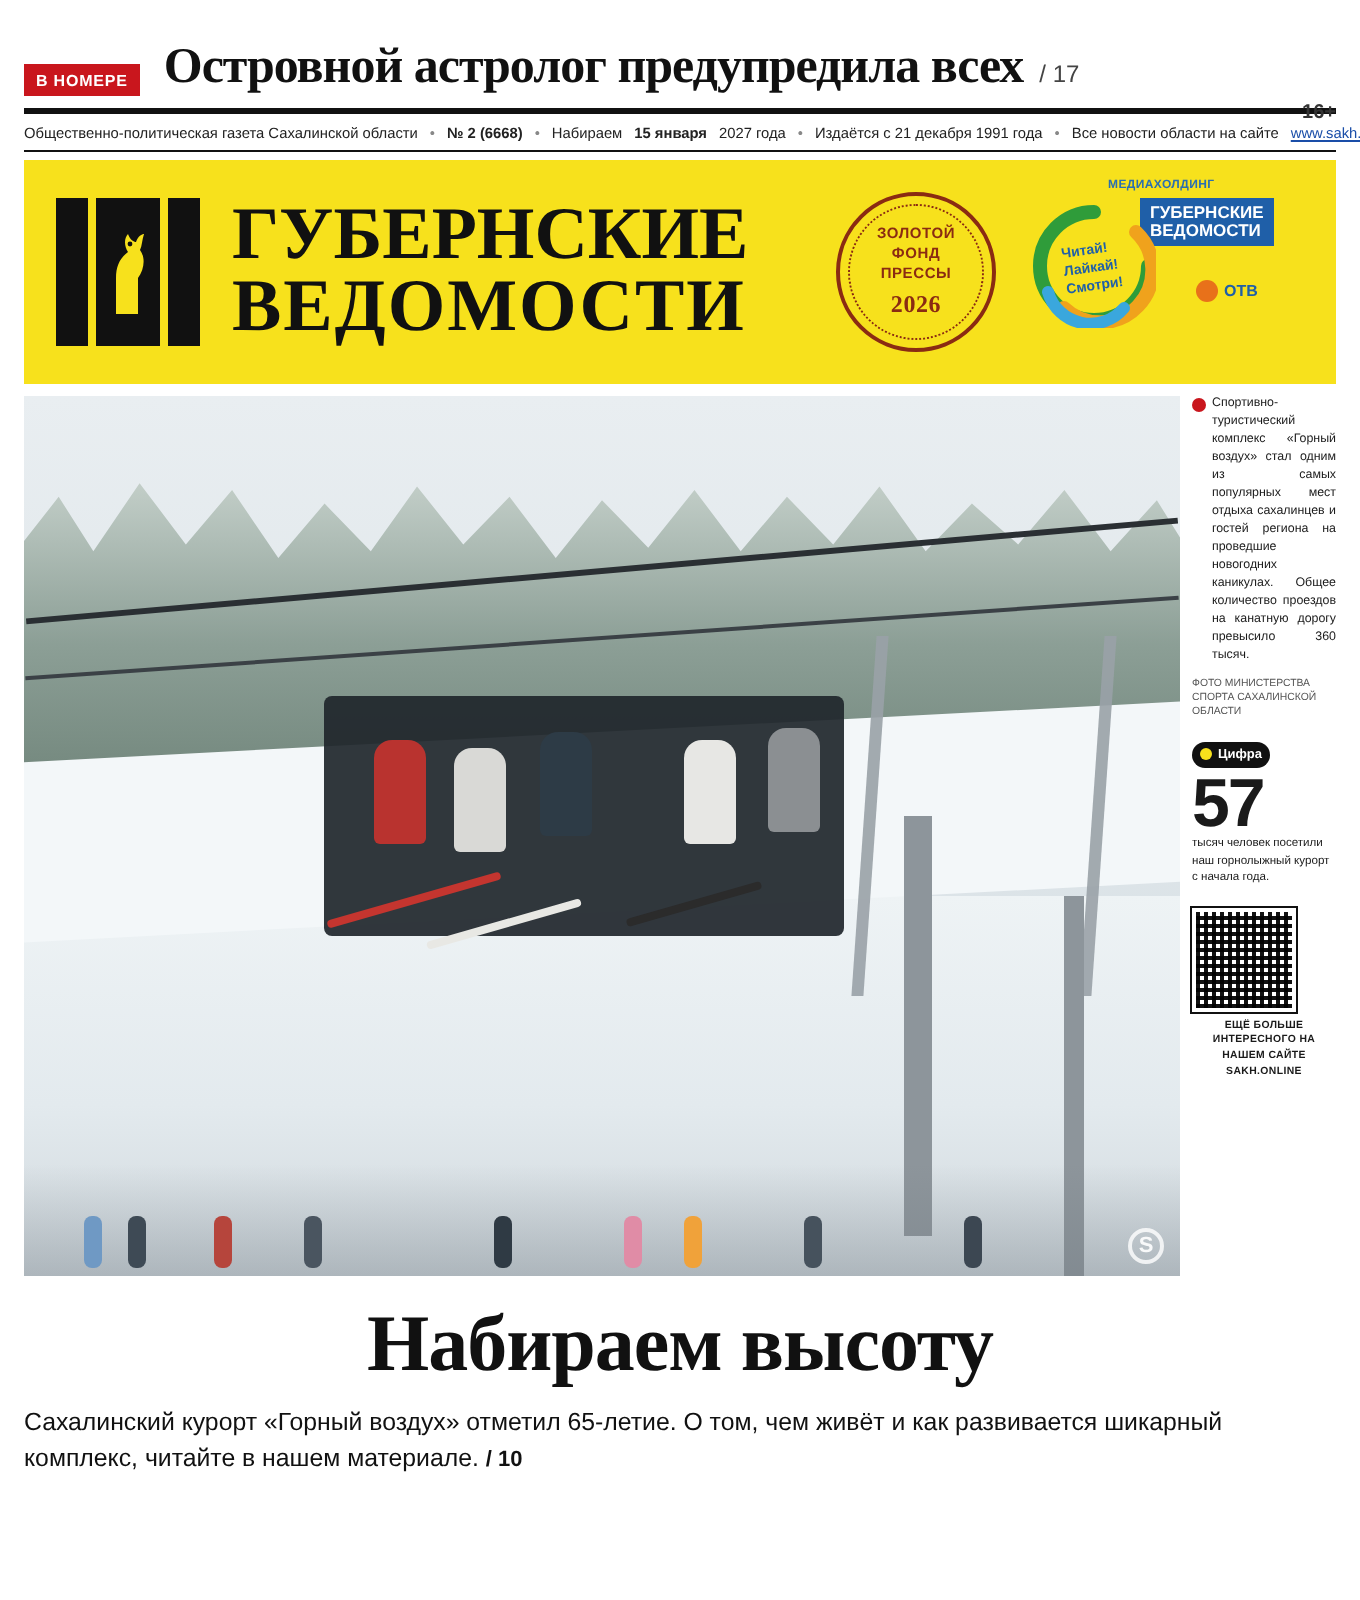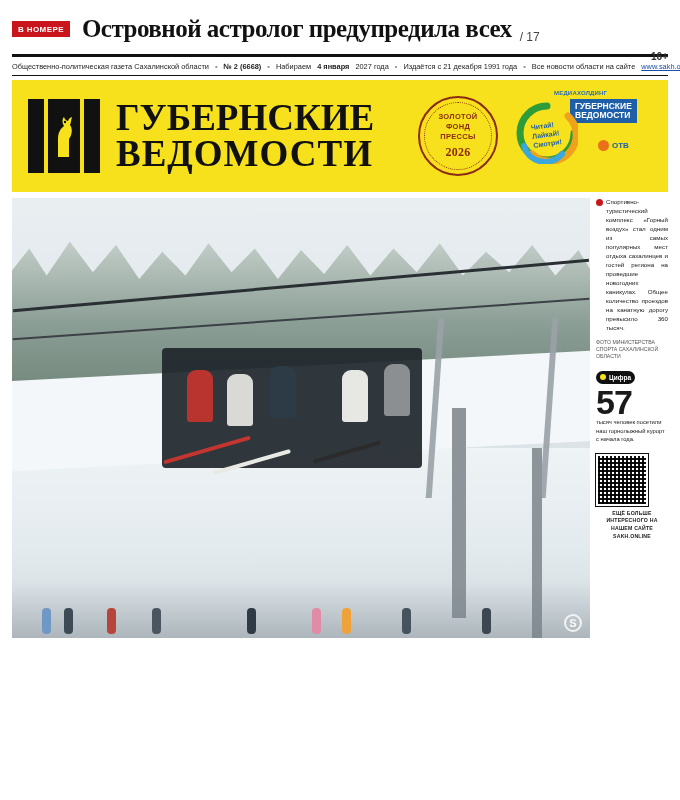--- a/index.html
+++ b/index.html
@@ -14,21 +14,21 @@
   }
 
   .page { width: 680px; height: 800px; position: relative; background:#fff; }
 
   
   .topbar {
     position: relative;
     height: 38px;
     margin: 10px 12px 0 12px;
     display: flex;
-    align-items: center;
+    align-items: flex-end;
   }
   .issue-tag {
     background: #c9161d;
     color: #fff;
     font-size: 8px;
     font-weight: bold;
     letter-spacing: .4px;
     padding: 4px 6px 3px 6px;
     text-transform: uppercase;
     flex: 0 0 auto;
@@ -323,21 +323,21 @@
     <span class="age-mark">16+</span>
   </div>
   <div class="rule-thick"></div>
 
   <div class="infostrip">
     <span>Общественно-политическая газета Сахалинской области</span>
     <span class="dot">•</span>
     <b>№ 2 (6668)</b>
     <span class="dot">•</span>
     <span>Набираем</span>
-    <b>4 января</b>
+    <b>15 января</b>
     <span>2027 года</span>
     <span class="dot">•</span>
     <span>Издаётся с 21 декабря 1991 года</span>
     <span class="dot">•</span>
     <span>Все новости области на сайте</span>
     <a href="#">www.sakh.online</a>
   </div>
   <div class="rule-thin"></div>
 
   <div class="masthead">
@@ -436,14 +436,21 @@
         <span>Цифра</span>
       </div>
       <div class="bignum">57</div>
       <div class="bignum-sub">тысяч человек посетили наш горнолыжный курорт с начала года.</div>
 
       <div class="qr"></div>
       <div class="qr-cap">Ещё больше интересного на нашем сайте SAKH.ONLINE</div>
     </div>
   </div>
 
+  <div class="bottom">
+    <h1>Набираем высоту</h1>
+    <div class="deck">
+      <span>Сахалинский курорт «Горный воздух» отметил 65-летие. О том, чем живёт и как развивается шикарный комплекс, читайте в нашем материале.</span>
+      <span class="pg">/ 10</span>
+    </div>
+  </div>
 
 </div>
 
 </body></html>

